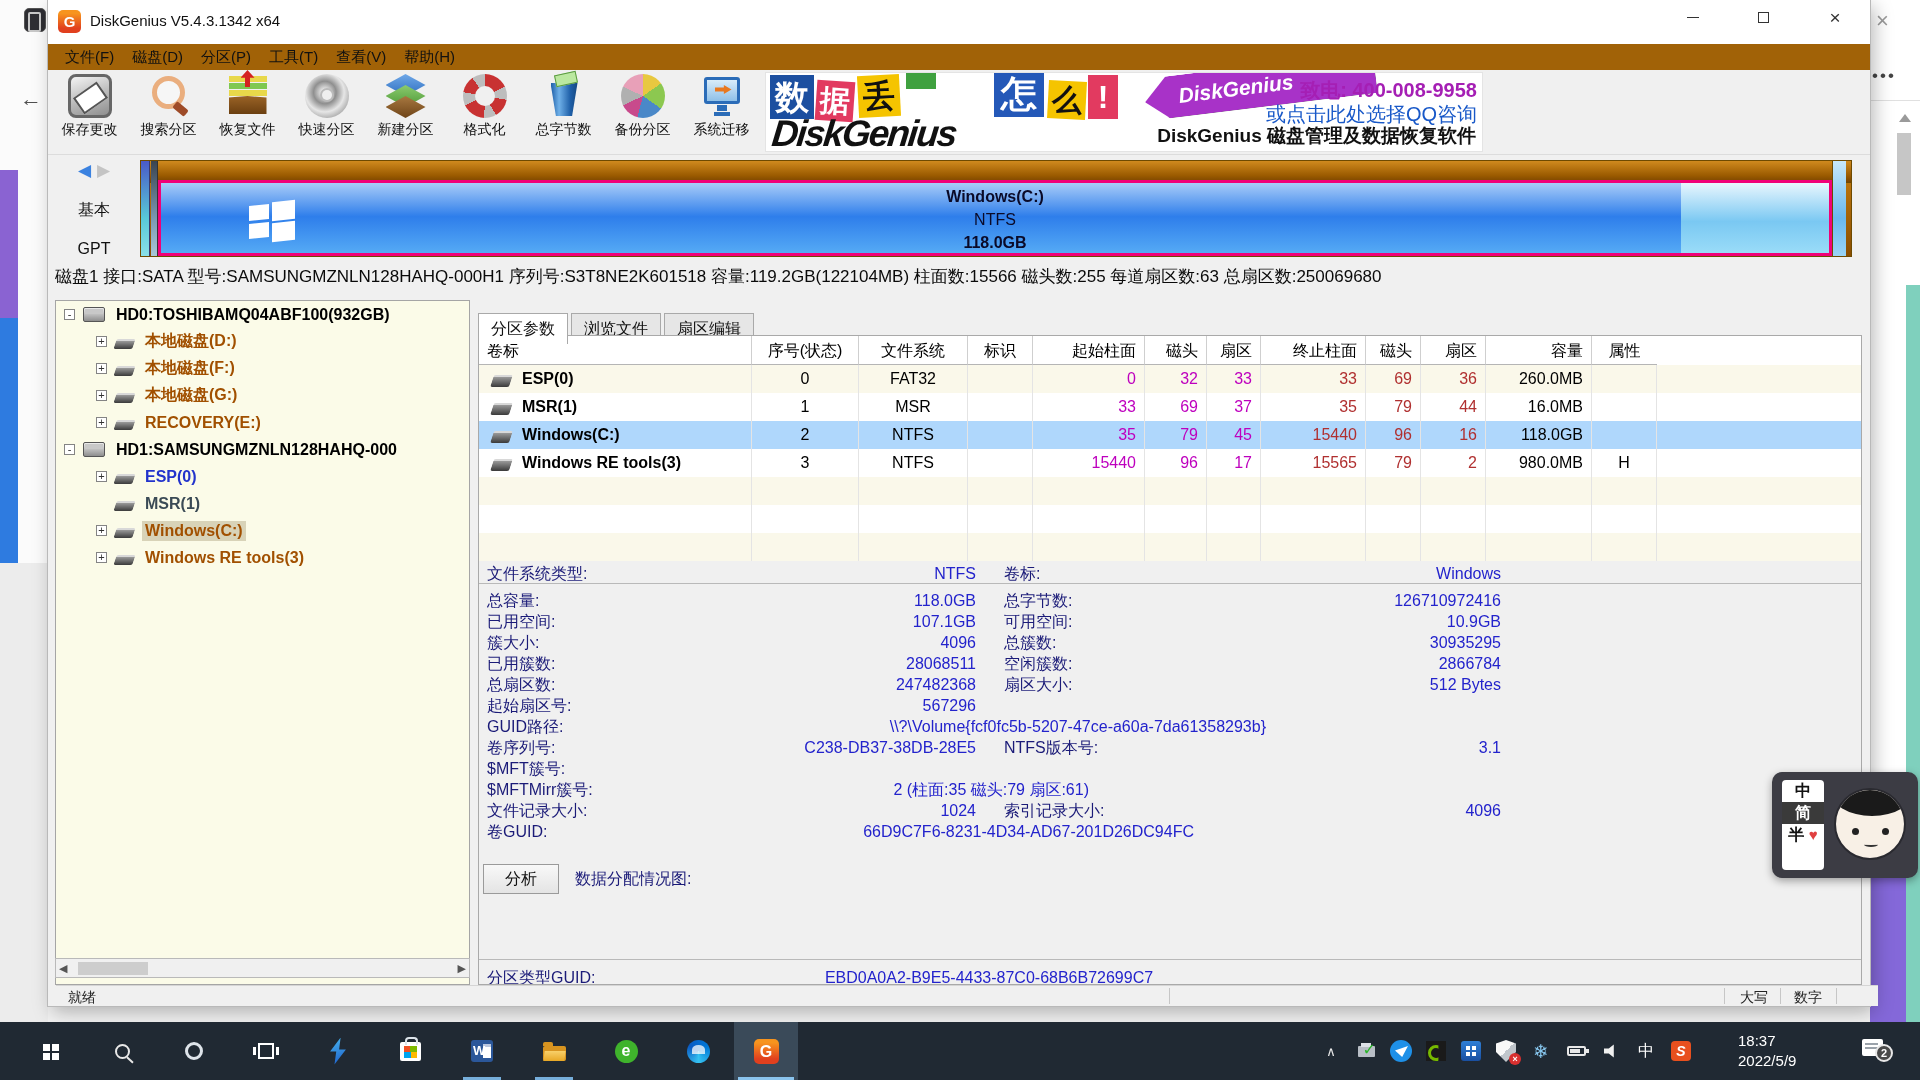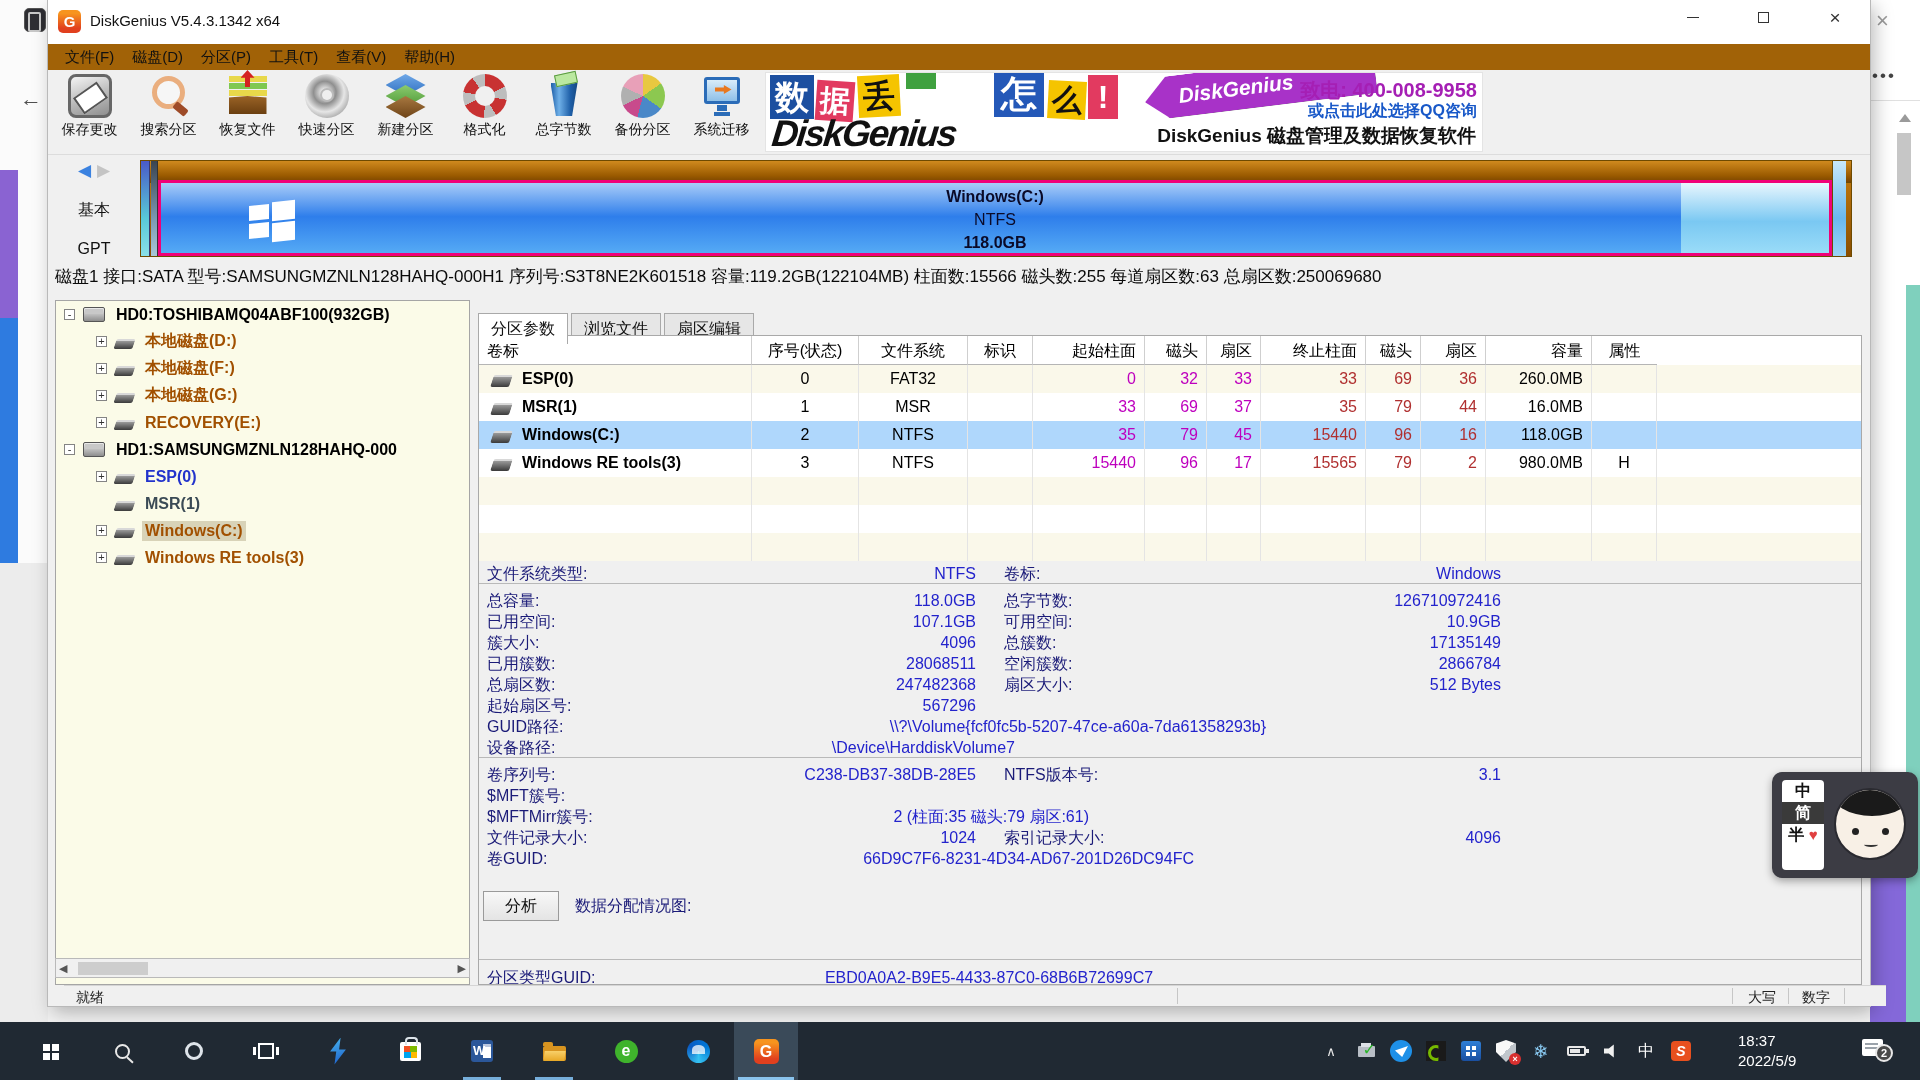--- a/index.html
+++ b/index.html
@@ -77,21 +77,21 @@
 .tl1{left:4px;top:2px;width:44px;height:44px;background:#1C4FA0;color:#FFF;font-size:34px;line-height:44px}
 .tl2{left:50px;top:8px;width:38px;height:40px;background:#E23A60;color:#FFF;font-size:30px;line-height:40px;transform:rotate(4deg)}
 .tl3{left:92px;top:2px;width:42px;height:42px;background:#F5C400;color:#111;font-size:32px;line-height:42px;transform:rotate(-3deg)}
 .tlg{left:140px;top:0;width:30px;height:16px;background:#3FA13F}
 .tl4{left:228px;top:-2px;width:50px;height:46px;background:#2458B8;color:#FFF;font-size:36px;line-height:46px}
 .tl5{left:282px;top:8px;width:38px;height:38px;background:#F5C400;color:#111;font-size:30px;line-height:38px;transform:rotate(3deg)}
 .tl6{left:322px;top:2px;width:30px;height:44px;background:#E23A60;color:#FFF;font-size:32px;line-height:44px}
 .brandbig{position:absolute;left:6px;bottom:-4px;font-size:37px;font-weight:800;font-style:italic;color:#111;letter-spacing:-2px;transform:skewX(-6deg)}
 .ribbon{position:absolute;left:378px;top:-8px;width:232px;height:42px;background:#A832C8;clip-path:polygon(0 55%,10% 0,100% 0,100% 100%,10% 100%);transform:rotate(-7deg);color:#FFF;font-style:italic;font-weight:bold;font-size:21px;line-height:42px;padding-left:34px;box-shadow:4px 5px 0 rgba(0,0,0,.6)}
 .phone1{position:absolute;right:5px;top:4px;font-size:20px;font-weight:bold;color:#A51FB4}
-.phone2{position:absolute;right:5px;top:28px;font-size:16px;font-weight:bold;color:#1858C8}
+.phone2{position:absolute;right:5px;top:28px;font-size:20px;font-weight:normal;color:#1858C8}
 .tagline{position:absolute;right:6px;bottom:2px;font-size:19px;font-weight:bold;color:#111}
 
 
 .mode{left:62px;top:160px;width:64px;text-align:center}
 .modearrows{font-size:17px;let;display:block}
 .modearrows .al{color:#3B82E0}.modearrows .ar{color:#C4C4C4;margin-left:6px}
 .modeline{display:block;font-size:16px;color:#111;margin-top:19px}
 .diskbar{left:140px;top:160px;width:1712px;height:97px;background:linear-gradient(180deg,#C8competent 0,#000 0);background:linear-gradient(180deg,#C87E10,#8A4E00);border:1px solid #6E4A00}
 .diskbar .brown{position:absolute;left:0;top:0;width:100%;height:22px;background:linear-gradient(180deg,#D08A1E,#9A5A00 70%,#7A4400);border-bottom:1px solid #6E4A00}
 .sliver{position:absolute;top:0;height:95px}
@@ -163,21 +163,21 @@
 .sep-after{border-bottom:1px solid #B9B9B9;margin-bottom:6px}
 .analyzerow{margin-top:22px;height:32px;position:relative}
 .analyzebtn{position:absolute;left:4px;top:0;width:76px;height:30px;background:linear-gradient(#F8F8F8,#E4E4E4);border:1px solid #9A9A9A;font-size:16px;color:#111;text-align:center;line-height:28px}
 .alloclbl{position:absolute;left:96px;top:5px;font-size:16px;color:#1B1B78}
 .bdiv{position:absolute;left:0;top:623px;width:100%;height:1px;background:#B9B9B9}
 .brow{position:absolute;left:0;top:631px;width:100%;height:19px;overflow:hidden}
 .brow .bl{position:absolute;left:8px;font-size:16px;color:#1B1B78;line-height:22px}
 .brow .bv{position:absolute;left:150px;width:720px;text-align:center;font-size:16px;color:#2323CC;line-height:22px}
 
 
-.statusbar{left:64px;top:985px;width:1822px;height:21px;background:#F0F0F0;border-top:1px solid #D5D5D5;font-size:14px;color:#222}
+.statusbar{left:56px;top:985px;width:1822px;height:21px;background:#F0F0F0;border-top:1px solid #D5D5D5;font-size:14px;color:#222}
 .st-ready{position:absolute;left:12px;top:3px}
 .st-sep{position:absolute;top:2px;width:1px;height:16px;background:#C6C6C6}
 .st-caps{position:absolute;left:1672px;top:3px;width:52px;text-align:center}
 .st-num{position:absolute;left:1726px;top:3px;width:52px;text-align:center}
 
 
 .taskbar{left:0;top:1022px;width:1920px;height:58px;background:#202933;z-index:10}
 .pinned{position:absolute;left:14px;top:0;height:58px;display:flex}
 .ti{position:relative;width:72px;height:58px;display:flex;align-items:center;justify-content:center}
 .ti i,.ti em{font-style:normal}
@@ -632,21 +632,21 @@
     <span class="l1">已用空间:</span>
     <span class="v1">107.1GB</span>
     <span class="l2">可用空间:</span>
     <span class="v2">10.9GB</span>
   </div>
 
   <div class="drow">
     <span class="l1">簇大小:</span>
     <span class="v1">4096</span>
     <span class="l2">总簇数:</span>
-    <span class="v2">17135149</span>
+    <span class="v2">30935295</span>
   </div>
 
   <div class="drow">
     <span class="l1">已用簇数:</span>
     <span class="v1">28068511</span>
     <span class="l2">空闲簇数:</span>
     <span class="v2">2866784</span>
   </div>
 
   <div class="drow">
@@ -663,26 +663,20 @@
     <span class="v2"></span>
   </div>
 
   <div class="drow w3">
     <span class="l1">GUID路径:</span>
     <span class="v1">\\?\Volume{fcf0fc5b-5207-47ce-a60a-7da61358293b}</span>
     <span class="l2"></span>
     <span class="v2"></span>
   </div>
 
-  <div class="drow w4 sep-after">
-    <span class="l1">设备路径:</span>
-    <span class="v1">\Device\HarddiskVolume7</span>
-    <span class="l2"></span>
-    <span class="v2"></span>
-  </div>
 
   <div class="drow">
     <span class="l1">卷序列号:</span>
     <span class="v1">C238-DB37-38DB-28E5</span>
     <span class="l2">NTFS版本号:</span>
     <span class="v2">3.1</span>
   </div>
 
   <div class="drow w1">
     <span class="l1">$MFT簇号:</span>

